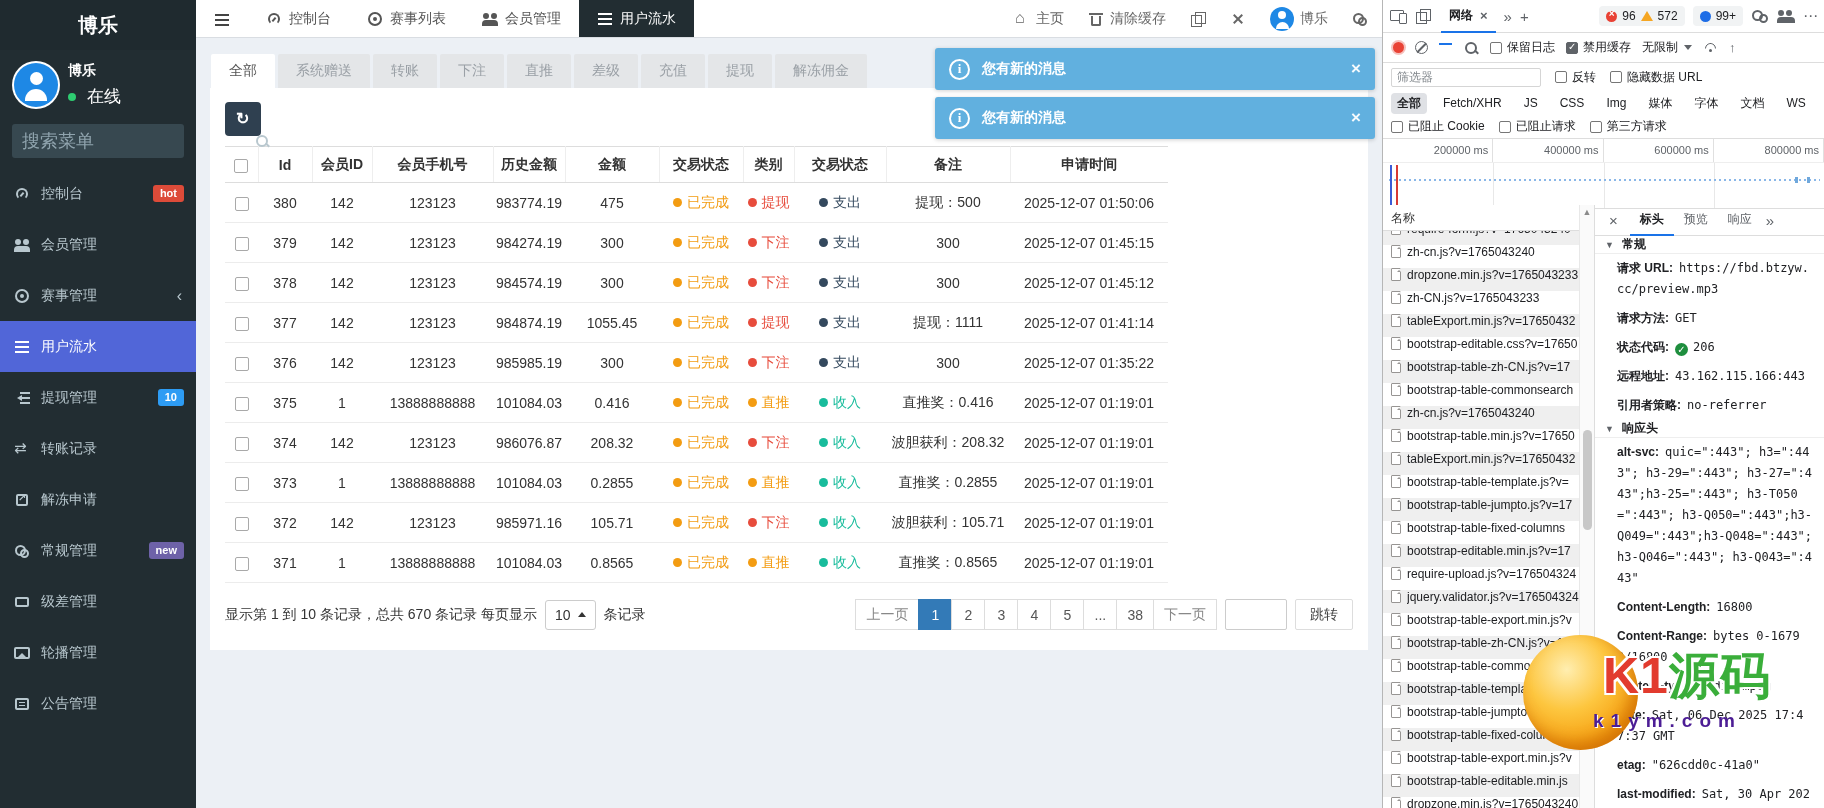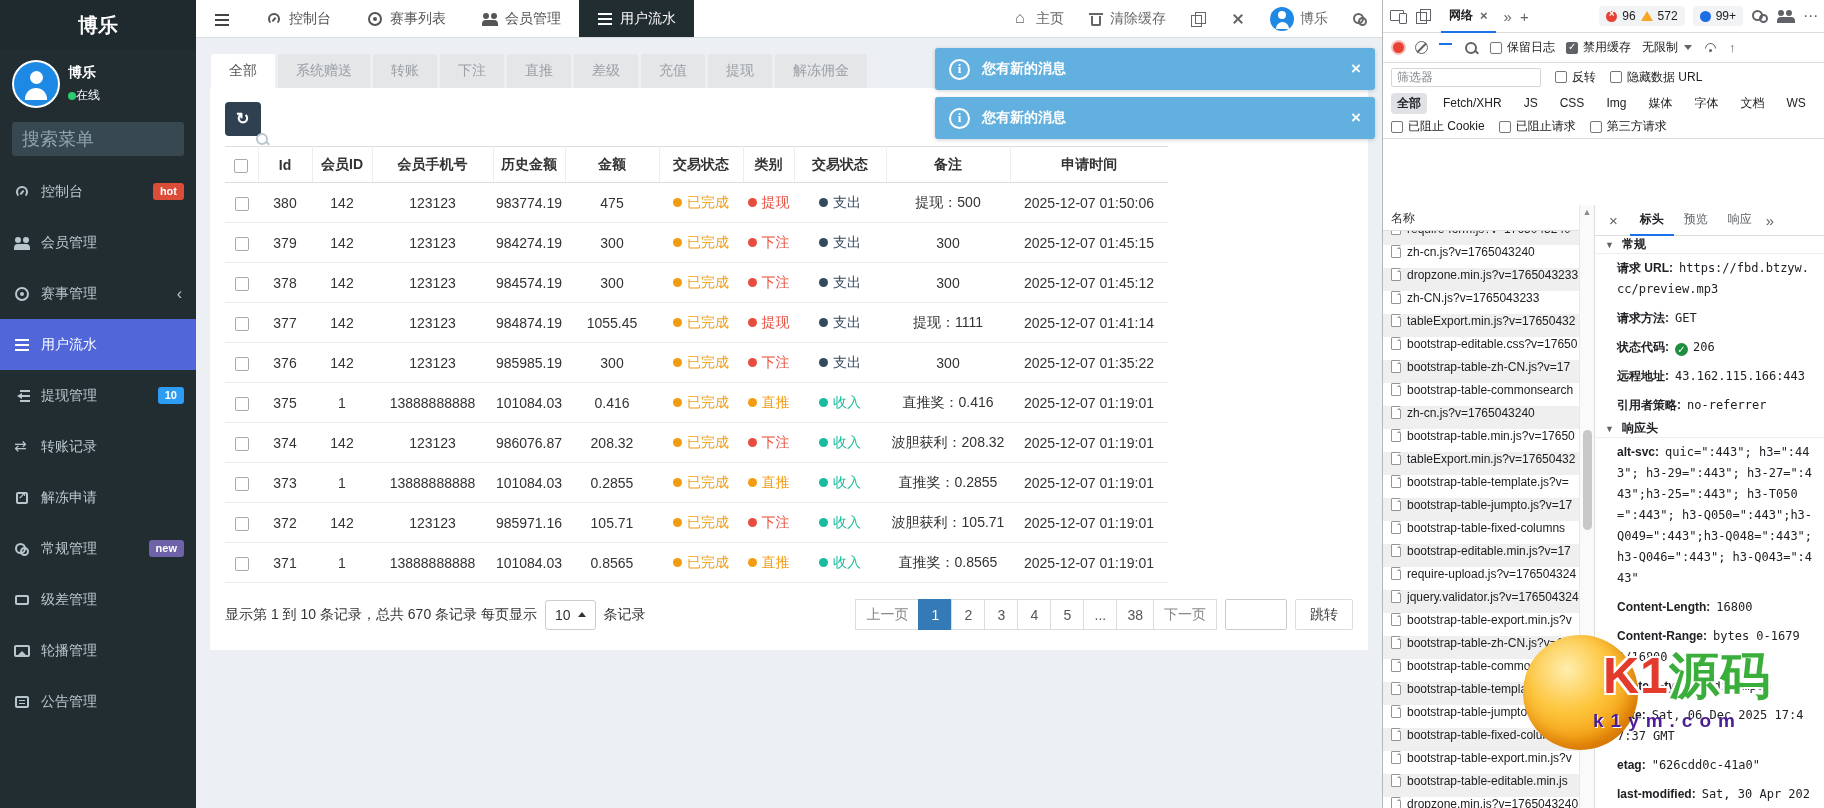--- a/index.html
+++ b/index.html
@@ -7,21 +7,21 @@
   .screen{position:relative;width:1824px;height:808px;overflow:hidden;background:#ecf0f5}
 
   
   .sidebar{position:absolute;left:0;top:0;width:196px;height:808px;background:#222d32;color:#b8c7ce;z-index:5}
   .logo{height:50px;line-height:50px;text-align:center;color:#fff;font-size:20px;font-weight:bold;background:#1f2a2f}
   .user-panel{display:flex;align-items:center;gap:10px;padding:12px 14px}
   .avatar{width:44px;height:44px;border-radius:50%;background:#1e88e5;position:relative;flex:none;box-shadow:0 0 0 2px #fff}
   .avatar::before{content:"";position:absolute;left:50%;top:9px;width:13px;height:13px;margin-left:-6.5px;border-radius:50%;background:#fff}
   .avatar::after{content:"";position:absolute;left:50%;bottom:6px;width:22px;height:12px;margin-left:-11px;border-radius:11px 11px 0 0;background:#fff}
   .user-meta .uname{color:#fff;font-weight:bold;font-size:14px;margin-bottom:5px}
-  .ustatus{font-size:12px;color:#fff;display:flex;align-items:center;gap:0}
+  .ustatus{font-size:17px;color:#fff;display:flex;align-items:center;gap:11px}
   .ustatus .dot{width:8px;height:8px;border-radius:50%;background:#2ecc71}
   .side-search{margin:4px 12px 10px;display:flex;align-items:center;background:#374850;border-radius:3px;height:34px;padding:0 10px}
   .side-search input{flex:1;background:transparent;border:none;outline:none;color:#ccc;font-size:18px}
   .side-search input::placeholder{color:#90a4ae}
   .menu{list-style:none;margin-top:6px}
   .menu-item{display:flex;align-items:center;gap:11px;padding:0 14px;height:51px;font-size:14px;cursor:pointer;position:relative}
   .menu-item.active{background:#5166d8;color:#fff}
   .menu-item .badge{position:absolute;right:12px;color:#fff;font-size:11px;font-weight:bold;padding:2px 7px;border-radius:3px;line-height:1.2}
   .menu-item .chev{position:absolute;right:14px;font-size:16px}
 
@@ -750,20 +750,39 @@
         <label class="dtcb">
           <span class="cbx"></span>
           <span>已阻止请求</span>
         </label>
         <label class="dtcb">
           <span class="cbx"></span>
           <span>第三方请求</span>
         </label>
       </div>
 
+    <div class="dt-timeline">
+      <div class="tl-labels">
+
+      <span class="tl-lbl">200000 ms</span>
+          <span class="tl-lbl">400000 ms</span>
+          <span class="tl-lbl">600000 ms</span>
+          <span class="tl-lbl">800000 ms</span>
+        </div>
+      <div class="tl-band">
+        <span class="gl" style="left:25%"></span>
+          <span class="gl" style="left:50%"></span>
+          <span class="gl" style="left:75%"></span>
+        <span class="tl-dots"></span>
+        <span class="tl-vblue"></span>
+        <span class="tl-vred"></span>
+        <span class="tl-mark" style="right:14px"></span>
+          <span class="tl-mark" style="right:26px"></span>
+      </div>
+    </div>
 
     <div class="dt-split">
       <div class="dt-list">
         <div class="dt-listheader">名称</div>
         <div class="dt-rows">
 
         <div class="dt-row">
               <span class="fico"></span>
               <span class="fname">require-form.js?v=1765043240</span>
             </div>

